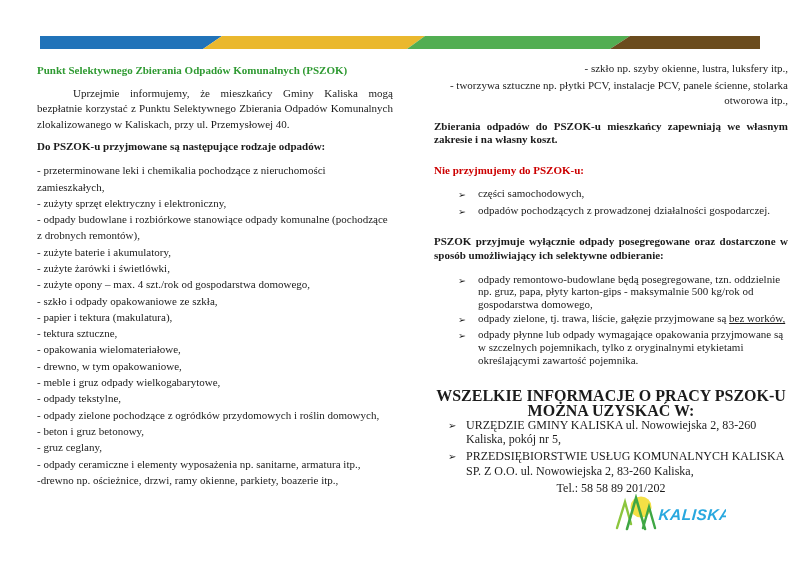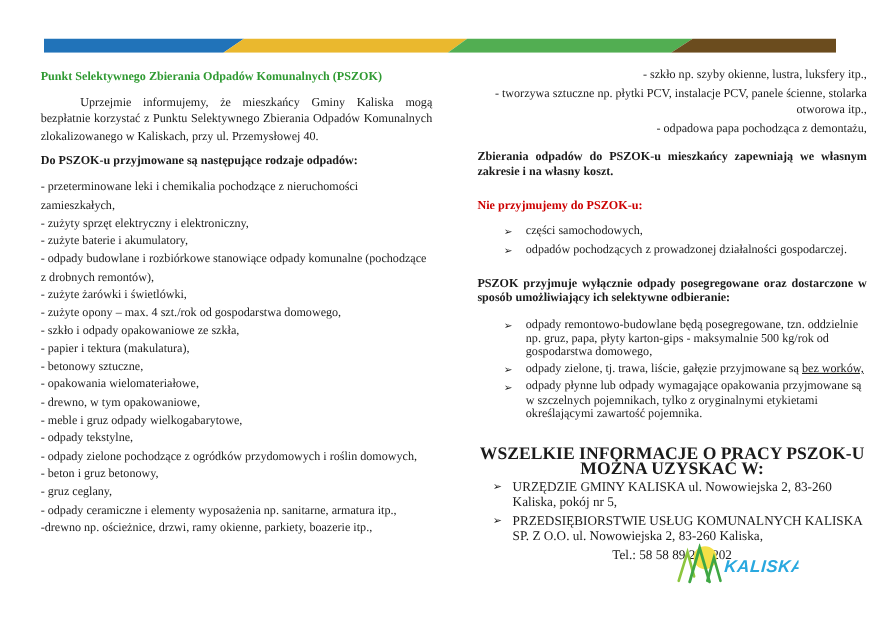--- a/index.html
+++ b/index.html
@@ -66,33 +66,33 @@
 <div class="col col-left">
   <div class="doc-title" style="color:#2f9a32;">Punkt Selektywnego Zbierania Odpadów Komunalnych (PSZOK)</div>
   <div class="intro">Uprzejmie informujemy, że mieszkańcy Gminy Kaliska mogą bezpłatnie korzystać z Punktu Selektywnego Zbierania Odpadów Komunalnych zlokalizowanego w Kaliskach, przy ul. Przemysłowej 40.</div>
   <div class="sec-heading">Do PSZOK-u przyjmowane są następujące rodzaje odpadów:</div>
   <div class="plain-list">
 
       <div class="p-item">- przeterminowane leki i chemikalia pochodzące z nieruchomości zamieszkałych,</div>
 
       <div class="p-item">- zużyty sprzęt elektryczny i elektroniczny,</div>
 
+      <div class="p-item">- odpady budowlane i rozbiórkowe stanowiące odpady komunalne (pochodzące z drobnych remontów),</div>
+
       <div class="p-item">- zużyte baterie i akumulatory,</div>
-
-      <div class="p-item">- odpady budowlane i rozbiórkowe stanowiące odpady komunalne (pochodzące z drobnych remontów),</div>
 
       <div class="p-item">- zużyte żarówki i świetlówki,</div>
 
       <div class="p-item">- zużyte opony – max. 4 szt./rok od gospodarstwa domowego,</div>
 
       <div class="p-item">- szkło i odpady opakowaniowe ze szkła,</div>
 
       <div class="p-item">- papier i tektura (makulatura),</div>
 
-      <div class="p-item">- betonowy sztuczne,</div>
+      <div class="p-item">- tektura sztuczne,</div>
 
       <div class="p-item">- opakowania wielomateriałowe,</div>
 
       <div class="p-item">- drewno, w tym opakowaniowe,</div>
 
       <div class="p-item">- meble i gruz odpady wielkogabarytowe,</div>
 
       <div class="p-item">- odpady tekstylne,</div>
 
       <div class="p-item">- odpady zielone pochodzące z ogródków przydomowych i roślin domowych,</div>
@@ -107,21 +107,20 @@
     </div>
 </div>
 
 <div class="col col-right">
   <div class="plain-list r-top-list">
 
       <div class="p-item">- szkło np. szyby okienne, lustra, luksfery itp.,</div>
 
       <div class="p-item">- tworzywa sztuczne np. płytki PCV, instalacje PCV, panele ścienne, stolarka otworowa itp.,</div>
 
-      <div class="p-item">- odpadowa papa pochodząca z demontażu,</div>
     </div>
 
   <div class="transport">Zbierania odpadów do PSZOK-u mieszkańcy zapewniają we własnym zakresie i na własny koszt.</div>
 
   <div class="red-heading" style="color:#cc0000;">Nie przyjmujemy do PSZOK-u:</div>
 
   <div class="arrow-list">
 
       <div class="a-item">
         <span class="a-marker">➢</span>

